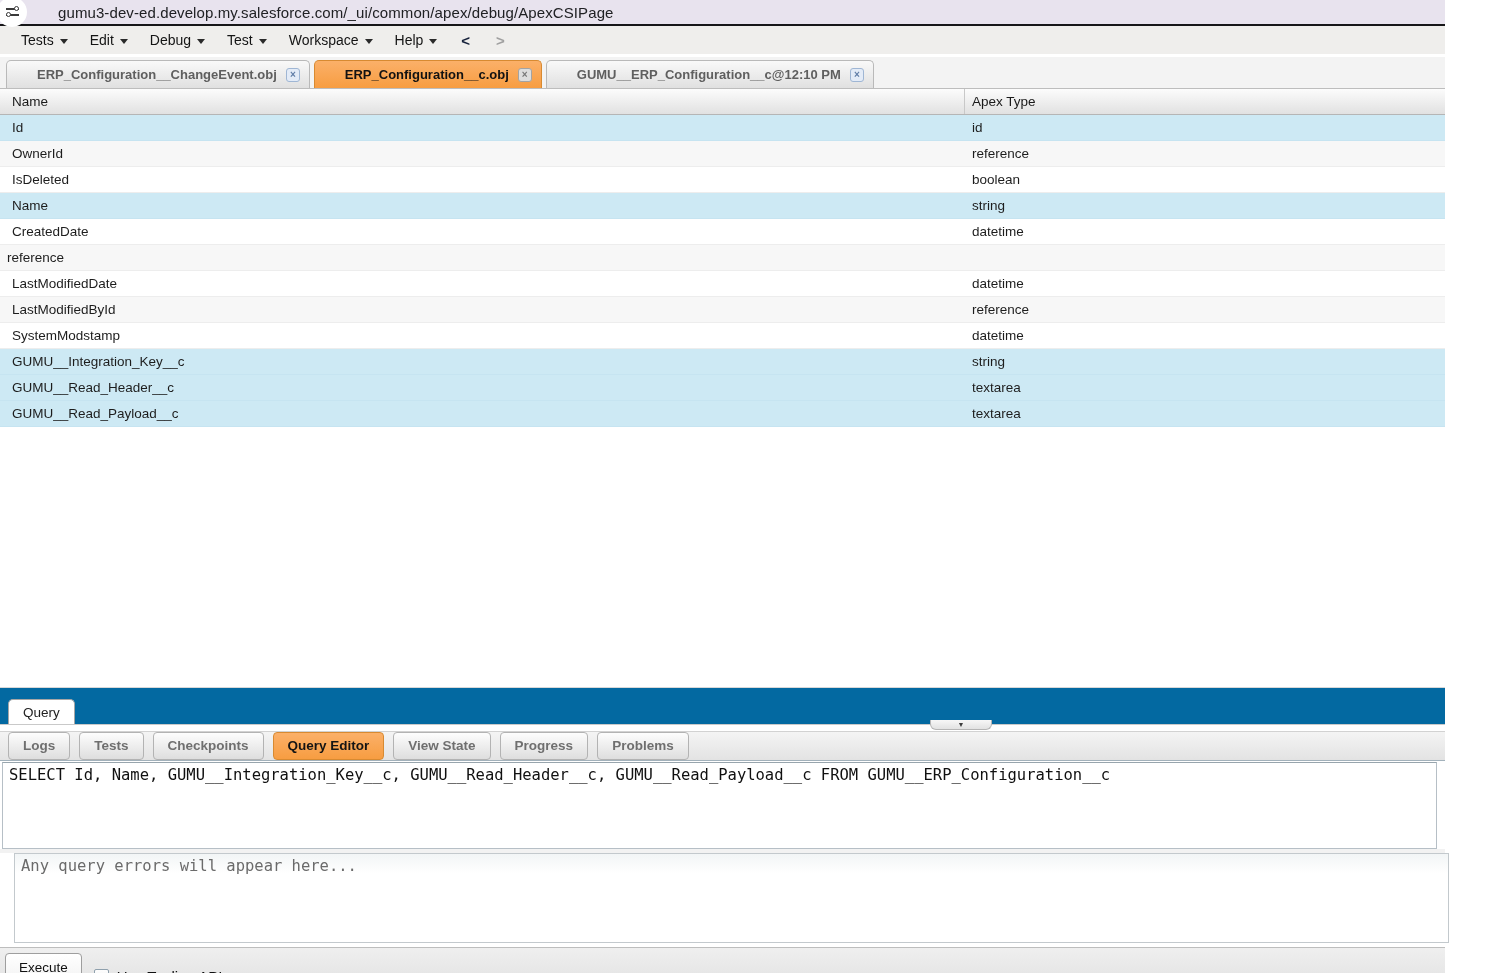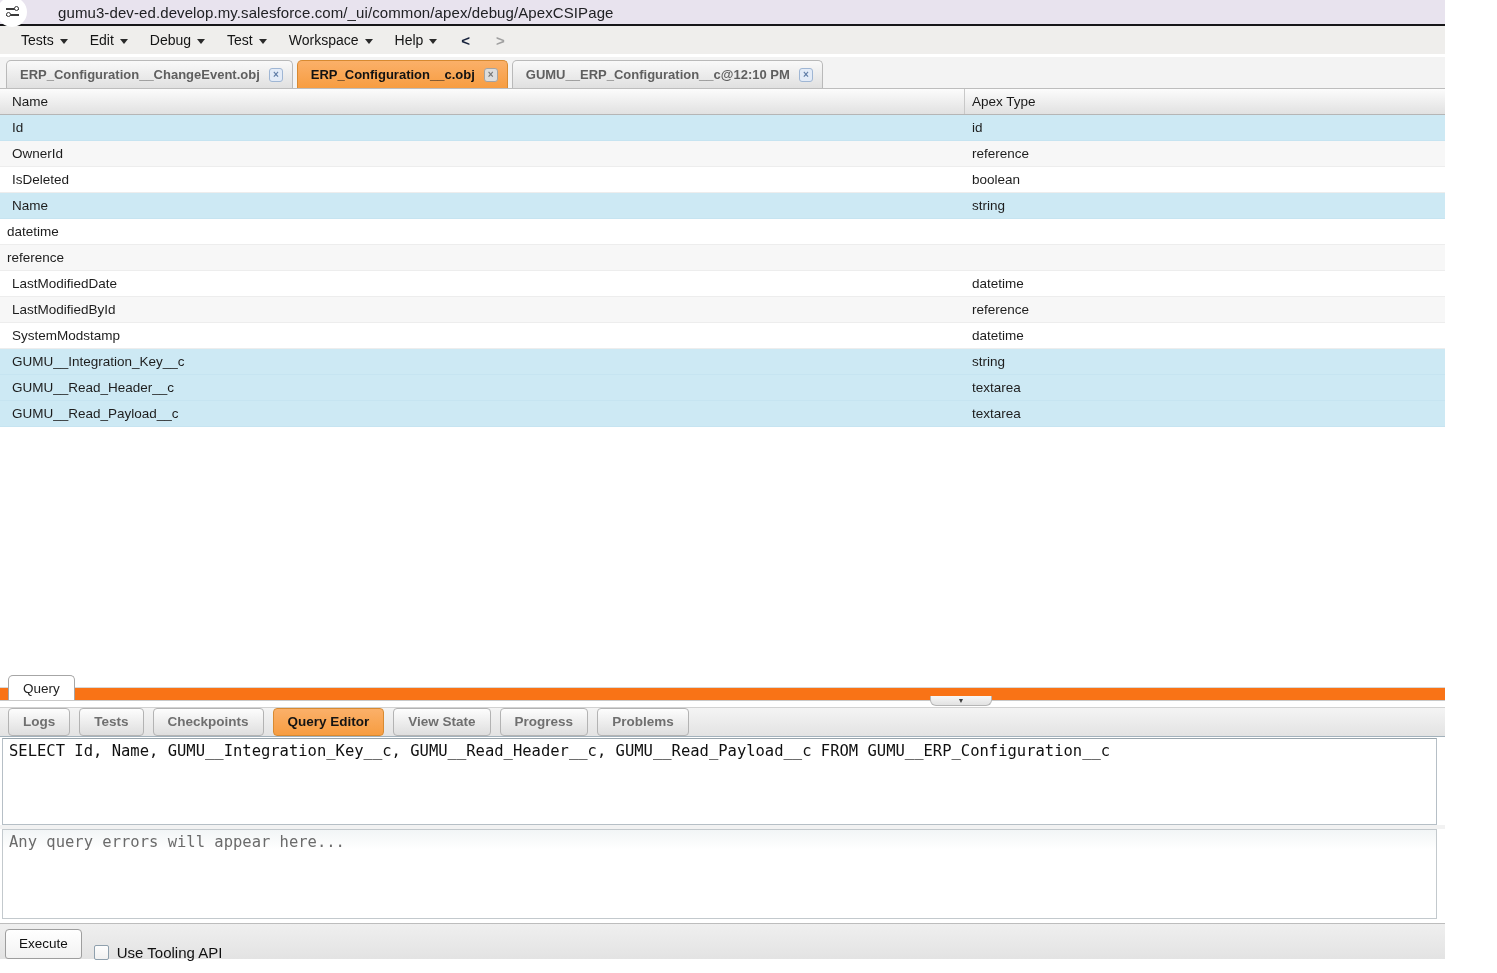--- a/index.html
+++ b/index.html
@@ -22,52 +22,52 @@
   .menubar { height:28px; background:#efeeec; display:flex; align-items:center; padding-left:10px; }
   .menu-items { display:flex; align-items:center; }
   .menu-item { display:flex; align-items:center; padding:0 11px; height:26px; cursor:default; font-size:14px; color:#141414; }
   .caret { width:0; height:0; border-left:4px solid transparent; border-right:4px solid transparent; border-top:5px solid #2a2a2a; margin-left:6px; margin-top:2px; }
   .nav-arrow { font-size:15px; padding:0 13px; color:#15203a; font-weight:bold; }
   .nav-arrow.disabled { color:#a0a0a0; }
   .menugap { height:3px; background:#ffffff; }
 
   
   .tabstrip { height:32px; background:#f3f3f3; border-bottom:1px solid #bdbdbd; display:flex; align-items:flex-end; padding-left:6px; }
-  .tab { display:flex; align-items:center; height:28px; padding:0 9px 0 13px; margin-right:4px; border:1px solid #b9b9b9; border-bottom:none; border-radius:5px 5px 0 0; background:linear-gradient(#f9f9f9,#e0e0e0); font-size:13px; font-weight:bold; color:#5f5f5f; cursor:default; }
+  .tab { display:flex; align-items:center; height:28px; padding:0 9px 0 30px; margin-right:4px; border:1px solid #b9b9b9; border-bottom:none; border-radius:5px 5px 0 0; background:linear-gradient(#f9f9f9,#e0e0e0); font-size:13px; font-weight:bold; color:#5f5f5f; cursor:default; }
   .tab.active { background:linear-gradient(#fbb069,#f79d41); border-color:#d88a31; color:#121212; }
   .tab-close { display:inline-block; width:14px; height:14px; margin-left:9px; border:1px solid #9fb6d4; border-radius:3px; background:#e3ebf7; color:#5f7ca6; font-size:10px; line-height:12px; text-align:center; font-weight:bold; }
   .tab.active .tab-close { background:#dddddd; border-color:#a3a3a3; color:#767676; }
 
   
   .grid-header { display:flex; height:26px; background:linear-gradient(#fcfcfc,#e1e1e1); border-bottom:1px solid #b5b5b5; font-size:13.5px; color:#1a1a1a; }
   .gh-name { width:965px; padding:5px 0 0 12px; border-right:1px solid #c8c8c8; }
   .gh-type { flex:1; padding:5px 0 0 7px; }
   .grid-row { display:flex; height:26px; font-size:13.5px; color:#1d1d1d; background:#ffffff; border-bottom:1px solid #ededed; }
   .grid-row.striped { background:#f7f7f7; }
   .grid-row.selected { background:#cde9f4; border-bottom-color:#c6e4f1; }
   .cell-name { width:965px; padding:5px 0 0 12px; overflow:hidden; white-space:nowrap; }
   .cell-type { flex:1; padding:5px 0 0 7px; }
   .grid-spacer { height:260px; background:#ffffff; }
 
   
-  .workspace-strip { position:relative; height:14px; background:#f97316; border-top:1px solid #d8d8d8; border-bottom:1px solid #c9c9c9; }
+  .workspace-strip { position:relative; height:38px; background:#0369a1; border-top:1px solid #d8d8d8; border-bottom:1px solid #c9c9c9; }
   .workspace-tab { position:absolute; left:8px; bottom:0; height:25px; padding:0 14px; background:#ffffff; border:1px solid #a6a6a6; border-bottom:none; border-radius:5px 5px 0 0; font-size:13.5px; color:#222; display:flex; align-items:center; }
   .collapse-handle { position:absolute; left:930px; bottom:-6px; width:62px; height:10px; background:linear-gradient(#f7f7f7,#e2e2e2); border:1px solid #b5b5b5; border-top:none; border-radius:0 0 6px 6px; display:flex; align-items:center; justify-content:center; z-index:5; }
   .collapse-handle span { font-size:7px; line-height:7px; color:#3e3e3e; }
   .panelgap { height:6px; background:#ffffff; }
 
   
   .panel-tabbar { height:30px; background:linear-gradient(#f4f4f4,#e3e3e3); border-top:1px solid #d2d2d2; border-bottom:1px solid #a2b1bb; display:flex; align-items:center; gap:9px; padding-left:8px; }
   .ptab { padding:5px 14px 6px 14px; border:1px solid #b3b3b3; border-radius:4px; background:linear-gradient(#fdfdfd,#dedede); font-size:13.5px; font-weight:bold; color:#6f6f6f; cursor:default; }
   .ptab.active { background:linear-gradient(#fbb069,#f79d41); border-color:#d88a31; color:#141414; }
 
   
   .query-editor { margin:1px 0 0 2px; width:1435px; height:87px; background:#ffffff; border:1px solid #b6bfc6; border-top-color:#98a5ad; padding:3px 6px; font-family:"DejaVu Sans Mono", monospace; font-size:15.5px; color:#101010; white-space:pre; overflow:hidden; }
   .errgap { height:4px; background:#f2f2f2; }
-  .error-box { margin-left:2px; width:1435px; height:90px; background:linear-gradient(#f2f5f6,#ffffff 22%); border:1px solid #c3c9cd; padding:3px 6px; font-family:"DejaVu Sans Mono", monospace; font-size:15.5px; color:#6b6b6b; white-space:pre; overflow:hidden; }
+  .error-box { margin-left:14px; width:1435px; height:90px; background:linear-gradient(#f2f5f6,#ffffff 22%); border:1px solid #c3c9cd; padding:3px 6px; font-family:"DejaVu Sans Mono", monospace; font-size:15.5px; color:#6b6b6b; white-space:pre; overflow:hidden; }
   .bottom-bar { margin-top:4px; height:36px; background:linear-gradient(#efefef,#e3e3e3); border-top:1px solid #bdbdbd; display:flex; align-items:center; padding:4px 0 0 5px; }
   .execute-btn { height:30px; padding:0 13px; background:linear-gradient(#ffffff,#f2f2f2); border:1px solid #9e9e9e; border-radius:4px 4px 3px 3px; font-size:13.5px; color:#111; display:flex; align-items:center; cursor:default; }
   .tooling-wrap { display:flex; align-items:center; margin-left:12px; margin-top:18px; }
   .checkbox { width:15px; height:15px; border:1px solid #8fa0ad; border-radius:2px; background:linear-gradient(#fdfdfd,#f1f1f1); }
   .tooling-label { margin-left:8px; font-size:15px; color:#111; }
 </style>
 </head>
 <body>
 
 <div class="page">
@@ -148,20 +148,21 @@
           </div>
           <div class="grid-row">
             <div class="cell-name">IsDeleted</div>
             <div class="cell-type">boolean</div>
           </div>
           <div class="grid-row selected">
             <div class="cell-name">Name</div>
             <div class="cell-type">string</div>
           </div>
           <div class="grid-row">
+            <div class="cell-name">CreatedDate</div>
             <div class="cell-type">datetime</div>
           </div>
           <div class="grid-row striped">
             <div class="cell-type">reference</div>
           </div>
           <div class="grid-row">
             <div class="cell-name">LastModifiedDate</div>
             <div class="cell-type">datetime</div>
           </div>
           <div class="grid-row striped">

